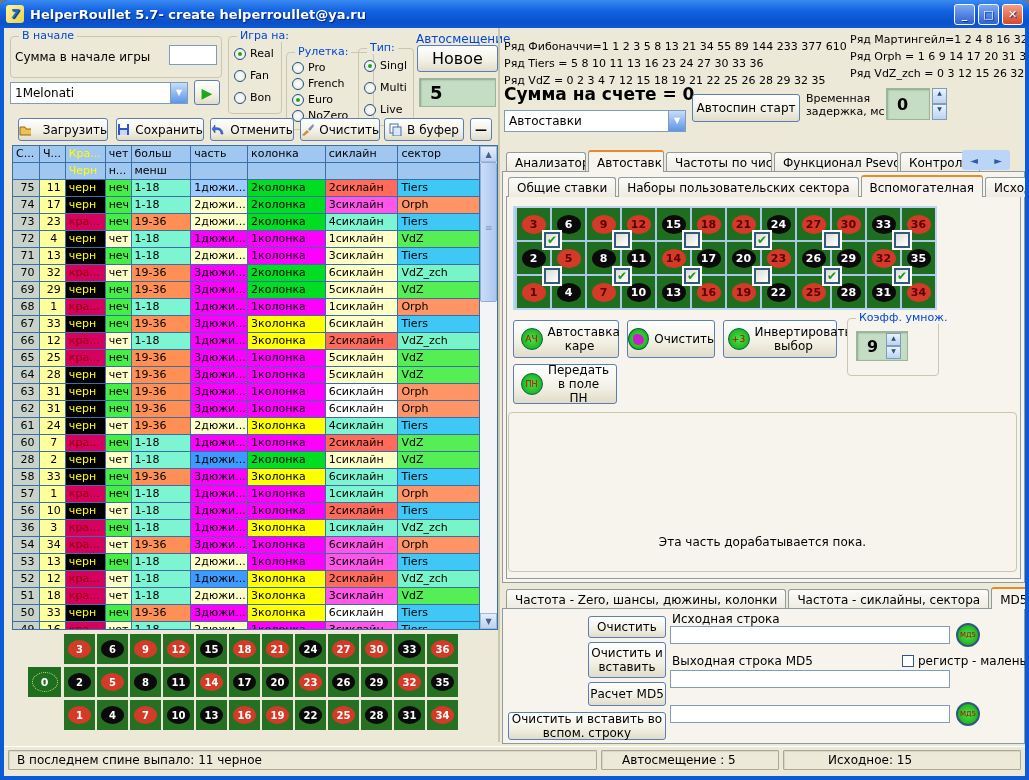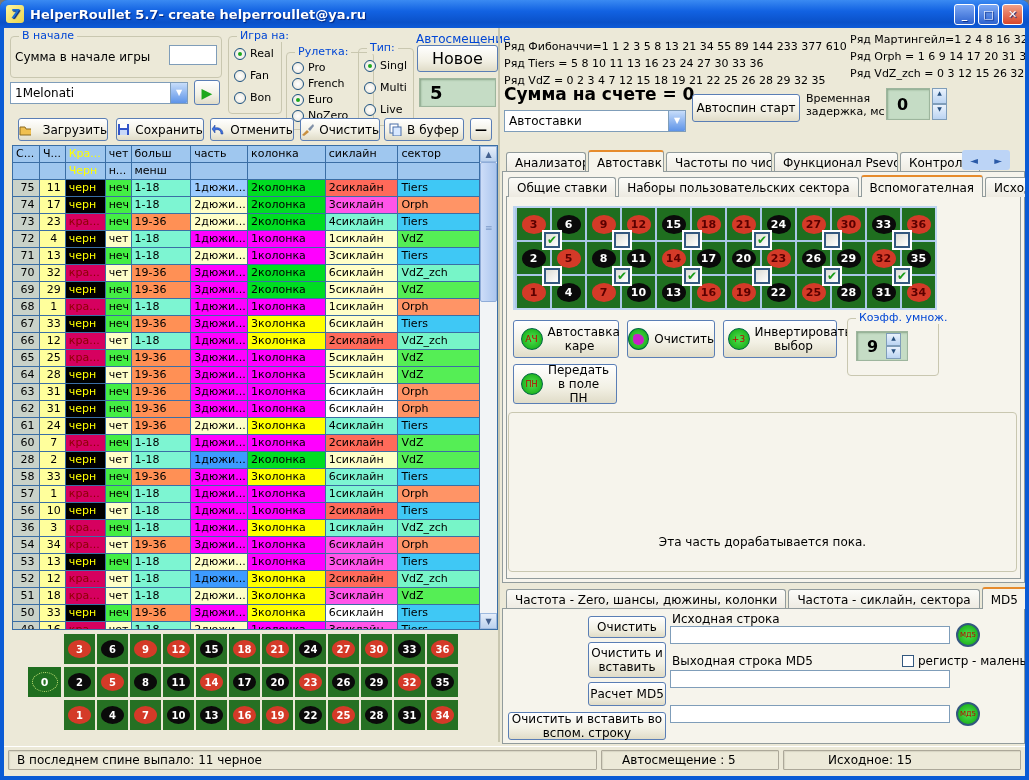--- a/index.html
+++ b/index.html
@@ -830,21 +830,21 @@
       <span class="greenicon" style="width:22px;height:22px;font-size:8px;">ПН</span>
       <span style="width:62px;">Передать в поле ПН</span>
     </div>
 
     <div class="gb" style="left:504px;top:384px;width:509px;height:160px;background:#F6F4EC;z-index:3;">
       <div style="position:absolute;left:0;right:0;bottom:22px;text-align:center;font-size:12px;">Эта часть дорабатывается пока.</div>
     </div>
 
     <div class="tabstrip" style="left:502px;top:559px;height:22px;" id="bottom-tabs">
         <div class="tab">Частота - Zero, шансы, дюжины, колонки</div>
-        <div class="tab">Частота - сиклайн, сектора</div>
+        <div class="tab">Частота - сиклайны, сектора</div>
         <div class="tab active">MD5</div>
       </div>
     <div class="panel" style="left:498px;top:580px;width:523px;height:136px;"></div>
 
     <div class="btn" style="left:584px;top:588px;width:78px;height:22px;z-index:3;">Очистить</div>
     <div class="btn" style="left:584px;top:614px;width:78px;height:36px;z-index:3;">Очистить и вставить</div>
     <div class="btn" style="left:584px;top:654px;width:78px;height:24px;z-index:3;">Расчет MD5</div>
     <div class="btn" style="left:504px;top:684px;width:158px;height:28px;font-size:12px;z-index:3;">Очистить и  вставить во вспом. строку</div>
 
     <div class="lbl" style="left:668px;top:584px;font-size:12px;z-index:3;">Исходная строка</div>

